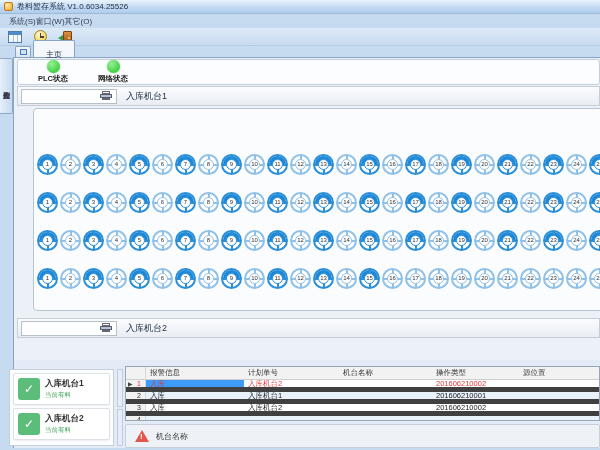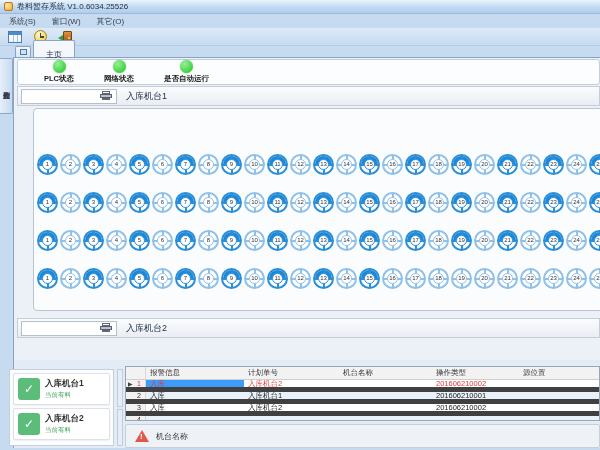--- a/index.html
+++ b/index.html
@@ -3,21 +3,21 @@
 <meta charset="utf-8">
 <style>
 *{box-sizing:border-box;margin:0;padding:0}
 html,body{width:600px;height:450px}
 body{position:relative;overflow:hidden;font-family:"Liberation Sans",sans-serif;background:#c7dbf0;color:#222}
 
 
 .titlebar{position:absolute;left:0;top:0;width:600px;height:14px;background:linear-gradient(#eaf4fd,#bed8f2 60%,#b0cdeb);display:flex;align-items:center;gap:4px;padding:0 4px;border-bottom:1px solid #9dbad8}
 .app-icon{width:9px;height:9px;border-radius:2px;background:radial-gradient(circle at 30% 30%,#ffe9a0,#f0a830);border:1px solid #c07818}
 .title-text{font-size:8px;color:#1a2a40}
-.menubar{position:absolute;left:0;top:14px;width:600px;height:14px;display:flex;align-items:center;gap:16px;padding:0 9px;font-size:8px;color:#30404f}
+.menubar{position:absolute;left:0;top:14px;width:600px;height:14px;display:flex;align-items:center;padding:0 9px;font-size:8px;color:#30404f}
 .menu-item{cursor:default}
 .toolbar{position:absolute;left:0;top:28px;width:600px;height:18px;display:flex;align-items:center;gap:9px;padding:0 7px;background:linear-gradient(#ddeaf8,#c7dbf0);border-bottom:1px solid #b4cce4}
 .tool-btn{width:16px;height:16px;display:flex;align-items:center;justify-content:center}
 
 .ico-cal{width:14px;height:12px;border:1px solid #4d7cb0;background:linear-gradient(#fff,#eef4fa);position:relative}
 .ico-cal::before{content:"";position:absolute;left:0;top:0;right:0;height:3px;background:#4d8cc8}
 .ico-cal::after{content:"";position:absolute;left:4px;top:3px;bottom:0;width:1px;background:#a8c4da;box-shadow:4px 0 0 #a8c4da}
 .ico-clock{width:13px;height:13px;border-radius:50%;background:radial-gradient(circle at 35% 30%,#fdf6c8,#f0c830);border:1px solid #a08020;position:relative}
 .ico-clock::before{content:"";position:absolute;left:5px;top:2px;width:1.5px;height:4px;background:#444}
 .ico-clock::after{content:"";position:absolute;left:5px;top:5px;width:4px;height:1.5px;background:#444}
@@ -29,21 +29,21 @@
 .tab-mini{width:16px;height:11px;background:linear-gradient(#f2f7fc,#d8e6f4);border:1px solid #88a4c4;border-bottom:none;border-radius:2px 2px 0 0;display:flex;align-items:center;justify-content:center}
 .tab-mini-glyph{width:7px;height:6px;border:1px solid #4878b0;background:#cfe2f4}
 .tab-active{height:12px;padding:8px 12px;background:#f4f8fc;border:1px solid #88a4c4;border-bottom:none;border-radius:2px 2px 0 0;font-size:8px;line-height:11px;color:#1a2a40}
 
 .main{position:absolute;left:13px;top:57px;width:587px;height:391px;background:#ecf1f8;border-top:1px solid #88a4c4;border-left:1px solid #88a4c4}
 .bottom-zone{position:absolute;left:14px;top:360px;width:586px;height:88px;background:#e2ebf6}
 
 .side-tab{position:absolute;left:0;top:58px;width:13px;height:56px;background:linear-gradient(90deg,#e6effa,#c6daf0);border:1px solid #8fa8c8;border-left:none;border-radius:0 2px 2px 0;writing-mode:vertical-rl;font-size:7px;color:#334;display:flex;align-items:center;justify-content:center}
 
 
-.status-panel{position:absolute;left:17px;top:59px;width:583px;height:26px;background:#fcfdfe;border:1px solid #c5cedb;border-radius:3px;display:flex;align-items:center;padding-left:26px;gap:30px}
+.status-panel{position:absolute;left:17px;top:59px;width:583px;height:26px;background:#fcfdfe;border:1px solid #c5cedb;border-radius:3px;display:flex;align-items:center;padding-left:20px;gap:30px}
 .indicator{display:flex;flex-direction:column;align-items:center;gap:1px}
 .ind-dot{width:13px;height:13px;border-radius:50%;background:radial-gradient(circle at 35% 30%,#96f096,#1ec41e);box-shadow:0 0 1px #18a018}
 .ind-label{font-size:7.5px;font-weight:bold;color:#222}
 
 
 .station-header{position:absolute;left:17px;width:583px;height:20px;background:linear-gradient(#fbfcfe,#e9edf3);border:1px solid #c6cdd6;display:flex;align-items:center}
 #m1-header{top:86px}
 #m2-header{top:318px}
 .hdr-btn{position:relative;width:96px;height:15px;margin-left:3px;background:#fff;border:1px solid #b6bec8;display:flex;align-items:center;justify-content:flex-end;padding-right:4px}
 .printer{position:relative;width:12px;height:10px}
@@ -134,24 +134,20 @@
 
 <div class="status-panel">
     <div class="indicator">
       <div class="ind-dot"></div>
       <div class="ind-label">PLC状态</div>
     </div>
     <div class="indicator">
       <div class="ind-dot"></div>
       <div class="ind-label">网络状态</div>
     </div>
-    <div class="indicator">
-      <div class="ind-dot"></div>
-      <div class="ind-label">是否自动运行</div>
-    </div>
   </div>
 
 <div class="station-header" id="m1-header">
   <div class="hdr-btn">
     <div class="printer">
       <div class="p-paper"></div>
       <div class="p-body"></div>
       <div class="p-out"></div>
     </div>
   </div>

